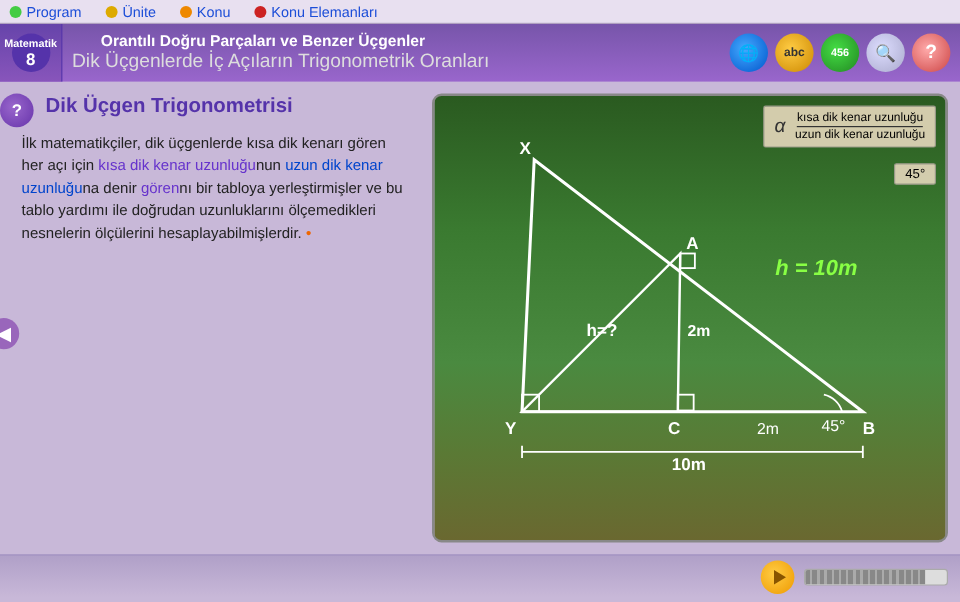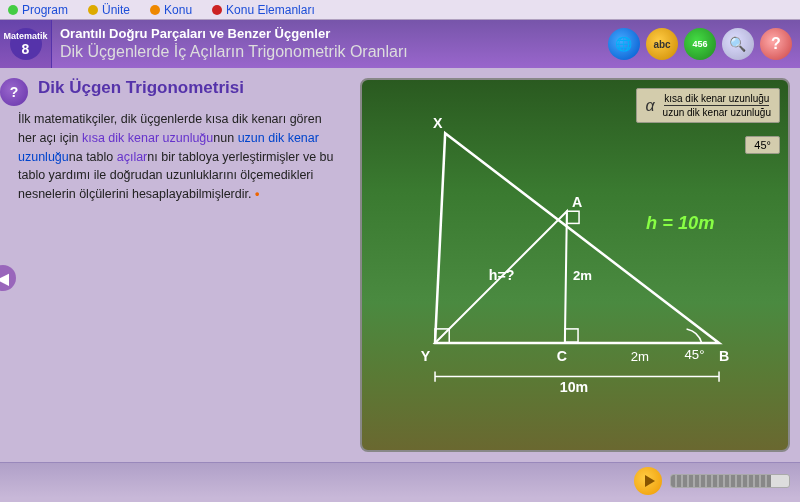--- a/index.html
+++ b/index.html
@@ -77,20 +77,21 @@
       display: flex;
       flex-direction: column;
       flex: 1;
       padding: 4px 8px;
     }
     .header-title {
       color: white;
       font-size: 13px;
       font-weight: bold;
       padding: 2px 0;
+      margin-left: 24px;
     }
     .header-subtitle {
       color: #ddd;
       font-size: 16px;
     }
     #header-icons {
       position: absolute;
       right: 8px;
       top: 50%;
       transform: translateY(-50%);
@@ -326,22 +327,22 @@
 <div id="content">
 
   <div id="left-panel">
     <div class="left-side-icon">?</div>
     <div class="lesson-title">Dik Üçgen Trigonometrisi</div>
 
     <div class="lesson-text">
       <span>İlk matematikçiler, dik üçgenlerde kısa dik kenarı gören her açı için</span>
       <span class="link-purple">kısa dik kenar uzunluğu</span><span>nun</span>
       <span class="link-blue"> uzun dik
-kenar uzunluğu</span><span>na tablo</span>
-      <span class="link-purple">açılar</span><span>nı bir tabloya yerleştirmişler ve bu tablo yardımı ile doğrudan uzunluklarını ölçemedikleri nesnelerin ölçülerini hesaplayabilmişlerdir. </span><span class="dot-note">•</span>
+kenar uzunluğu</span><span>na denir</span>
+      <span class="link-purple">gören</span><span>nı bir tabloya yerleştirmişler ve bu tablo yardımı ile doğrudan uzunluklarını ölçemedikleri nesnelerin ölçülerini hesaplayabilmişlerdir. </span><span class="dot-note">•</span>
     </div>
 
     <br>
 
     
     <div style="position:absolute; left:-10px; top:50%; transform:translateY(-50%);">
       <div class="side-nav-icon" style="background:#9966bb; width:26px; height:26px; border-radius:50%; display:flex; align-items:center; justify-content:center; color:white; font-size:16px; cursor:pointer;">◀</div>
     </div>
   </div>
 

